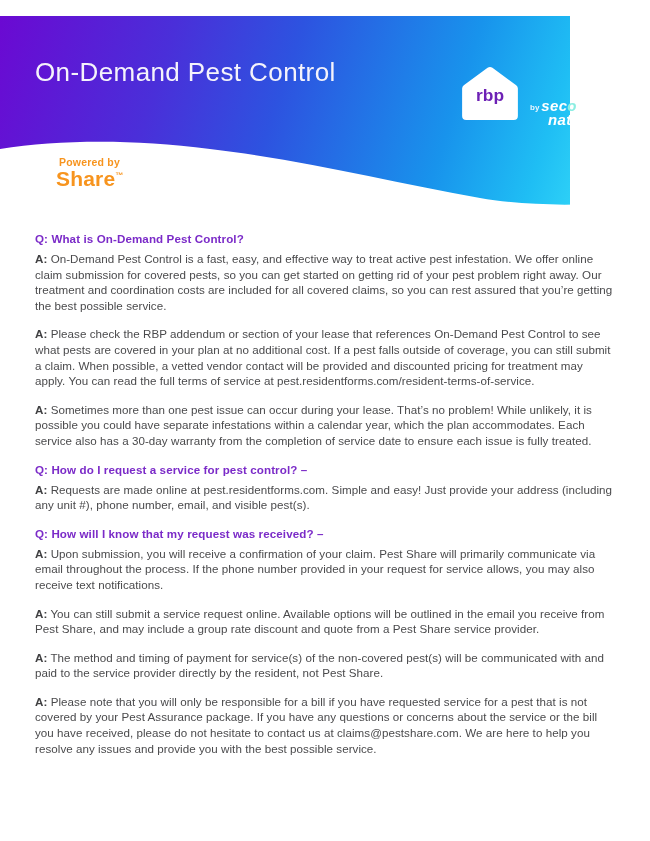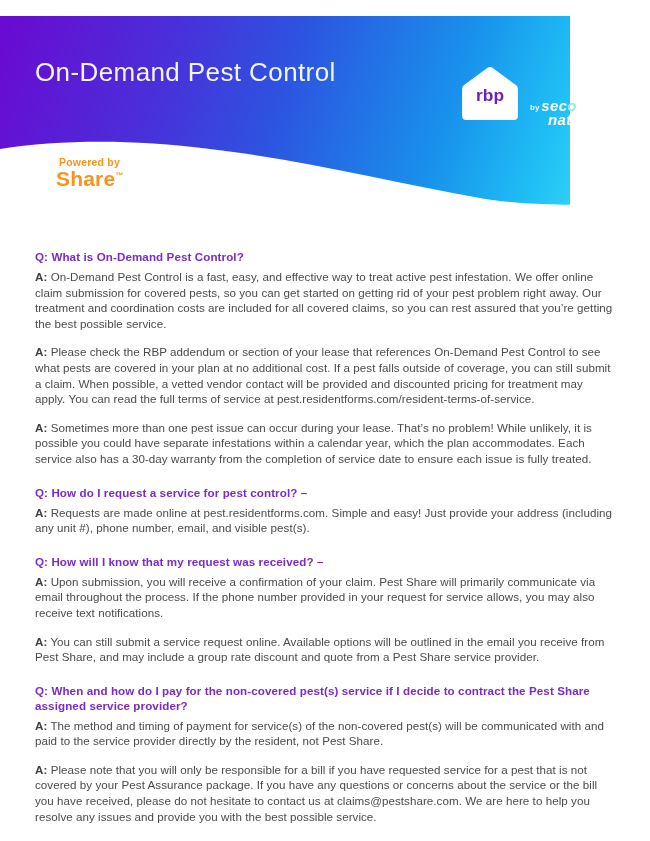--- a/index.html
+++ b/index.html
@@ -33,21 +33,21 @@
   .ps-word1{font-size:21px;font-weight:800;letter-spacing:.2px;line-height:21px;margin:0;}
   .beetle{width:32px;height:36px;margin-left:4px;margin-top:-6px;}
   .ps-word2{font-size:21px;font-weight:800;letter-spacing:.2px;line-height:19px;margin:-3px 0 16px 18px;}
   .ps-tm{font-size:8px;vertical-align:super;font-weight:700;}
 
   
   .content{position:absolute;left:35px;top:231px;width:581px;}
   .faq-item{margin-bottom:13px;}
   .q{
     color:#7b2bc8;font-weight:700;font-size:11.6px;line-height:15px;
-    margin:18px 0 5px 0;letter-spacing:.1px;
+    margin:0 0 5px 0;letter-spacing:.1px;
   }
   .a{color:#4a4a4c;font-size:11.6px;line-height:15.6px;margin:0;letter-spacing:.05px;}
   .alabel{font-weight:700;color:#404042;}
 </style>
 </head>
 <body>
 
 <div class="page">
 
   <div class="header">
@@ -103,21 +103,20 @@
     <div class="faq-item">
       <p class="q">Q: How will I know that my request was received? –</p>
       <p class="a"><span class="alabel">A:</span> <span>Upon submission, you will receive a confirmation of your claim. Pest Share will primarily communicate via email throughout the process. If the phone number provided in your request for service allows, you may also receive text notifications.</span></p>
     </div>
 
     <div class="faq-item">
       <p class="a"><span class="alabel">A:</span> <span>You can still submit a service request online. Available options will be outlined in the email you receive from Pest Share, and may include a group rate discount and quote from a Pest Share service provider.</span></p>
     </div>
 
     <div class="faq-item">
-      <p class="q">Q: When and how do I pay for the non-covered pest(s) service if I decide to contract the Pest Share assigned service provider?</p>
       <p class="a"><span class="alabel">A:</span> <span>The method and timing of payment for service(s) of the non-covered pest(s) will be communicated with and paid to the service provider directly by the resident, not Pest Share.</span></p>
     </div>
 
     <div class="faq-item">
       <p class="a"><span class="alabel">A:</span> <span>Please note that you will only be responsible for a bill if you have requested service for a pest that is not covered by your Pest Assurance package. If you have any questions or concerns about the service or the bill you have received, please do not hesitate to contact us at claims@pestshare.com. We are here to help you resolve any issues and provide you with the best possible service.</span></p>
     </div>
 
   </div>
 </div>
 

